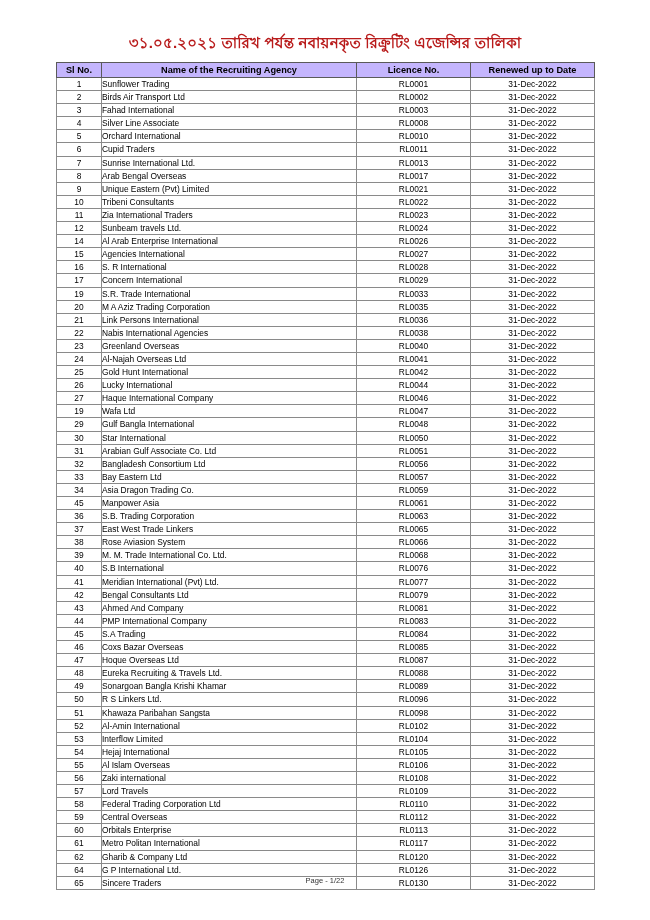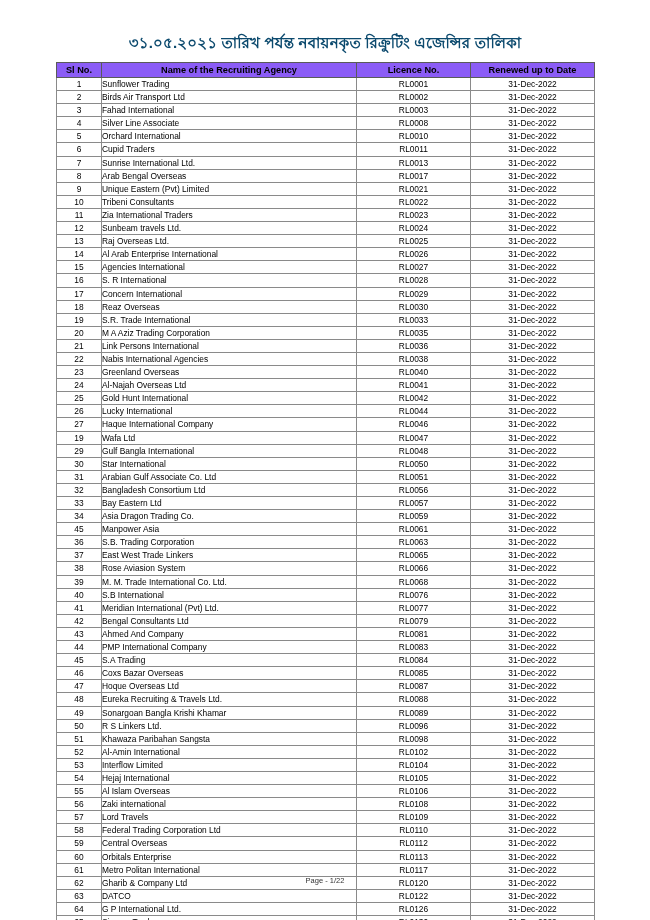--- a/index.html
+++ b/index.html
@@ -26,21 +26,21 @@
 
   
   .doc-title {
     text-align: center;
     font-size: 15px;
     font-weight: bold;
     line-height: 1.2;
     padding-top: 34px;
     padding-bottom: 0;
     letter-spacing: 0.2px;
-    color: #0c4a6e;
+    color: #b91c1c;
     font-family: "Liberation Sans", "DejaVu Sans", sans-serif;
   }
 
   
   .table-wrap {
     margin: 10px auto 0 auto;
     width: 538px;
   }
 
   table.agency-table {
@@ -55,21 +55,21 @@
     border: 1px solid #8a8a8a;
     padding: 0;
     height: 12.1px;
     line-height: 12.1px;
     vertical-align: middle;
     overflow: hidden;
     white-space: nowrap;
   }
 
   table.agency-table thead th {
-    background: #8b5cf6;
+    background: #c4b5fd;
     font-weight: bold;
     font-size: 9.2px;
     height: 14px;
     line-height: 14px;
     text-align: center;
     border: 1px solid #5a5a5a;
     color: #000000;
   }
 
   
@@ -185,26 +185,20 @@
             <td class="lic">RL0023</td>
             <td class="date">31-Dec-2022</td>
           </tr>
           <tr>
             <td class="sl">12</td>
             <td class="name">Sunbeam travels Ltd.</td>
             <td class="lic">RL0024</td>
             <td class="date">31-Dec-2022</td>
           </tr>
           <tr>
-            <td class="sl">13</td>
-            <td class="name">Raj Overseas Ltd.</td>
-            <td class="lic">RL0025</td>
-            <td class="date">31-Dec-2022</td>
-          </tr>
-          <tr>
             <td class="sl">14</td>
             <td class="name">Al Arab Enterprise International</td>
             <td class="lic">RL0026</td>
             <td class="date">31-Dec-2022</td>
           </tr>
           <tr>
             <td class="sl">15</td>
             <td class="name">Agencies International</td>
             <td class="lic">RL0027</td>
             <td class="date">31-Dec-2022</td>
@@ -215,26 +209,20 @@
             <td class="lic">RL0028</td>
             <td class="date">31-Dec-2022</td>
           </tr>
           <tr>
             <td class="sl">17</td>
             <td class="name">Concern International</td>
             <td class="lic">RL0029</td>
             <td class="date">31-Dec-2022</td>
           </tr>
           <tr>
-            <td class="sl">18</td>
-            <td class="name">Reaz Overseas</td>
-            <td class="lic">RL0030</td>
-            <td class="date">31-Dec-2022</td>
-          </tr>
-          <tr>
             <td class="sl">19</td>
             <td class="name">S.R. Trade International</td>
             <td class="lic">RL0033</td>
             <td class="date">31-Dec-2022</td>
           </tr>
           <tr>
             <td class="sl">20</td>
             <td class="name">M A Aziz Trading Corporation</td>
             <td class="lic">RL0035</td>
             <td class="date">31-Dec-2022</td>
@@ -485,26 +473,20 @@
             <td class="lic">RL0117</td>
             <td class="date">31-Dec-2022</td>
           </tr>
           <tr>
             <td class="sl">62</td>
             <td class="name">Gharib &amp; Company Ltd</td>
             <td class="lic">RL0120</td>
             <td class="date">31-Dec-2022</td>
           </tr>
           <tr>
-            <td class="sl">63</td>
-            <td class="name">DATCO</td>
-            <td class="lic">RL0122</td>
-            <td class="date">31-Dec-2022</td>
-          </tr>
-          <tr>
             <td class="sl">64</td>
             <td class="name">G P International Ltd.</td>
             <td class="lic">RL0126</td>
             <td class="date">31-Dec-2022</td>
           </tr>
           <tr>
             <td class="sl">65</td>
             <td class="name">Sincere Traders</td>
             <td class="lic">RL0130</td>
             <td class="date">31-Dec-2022</td>

